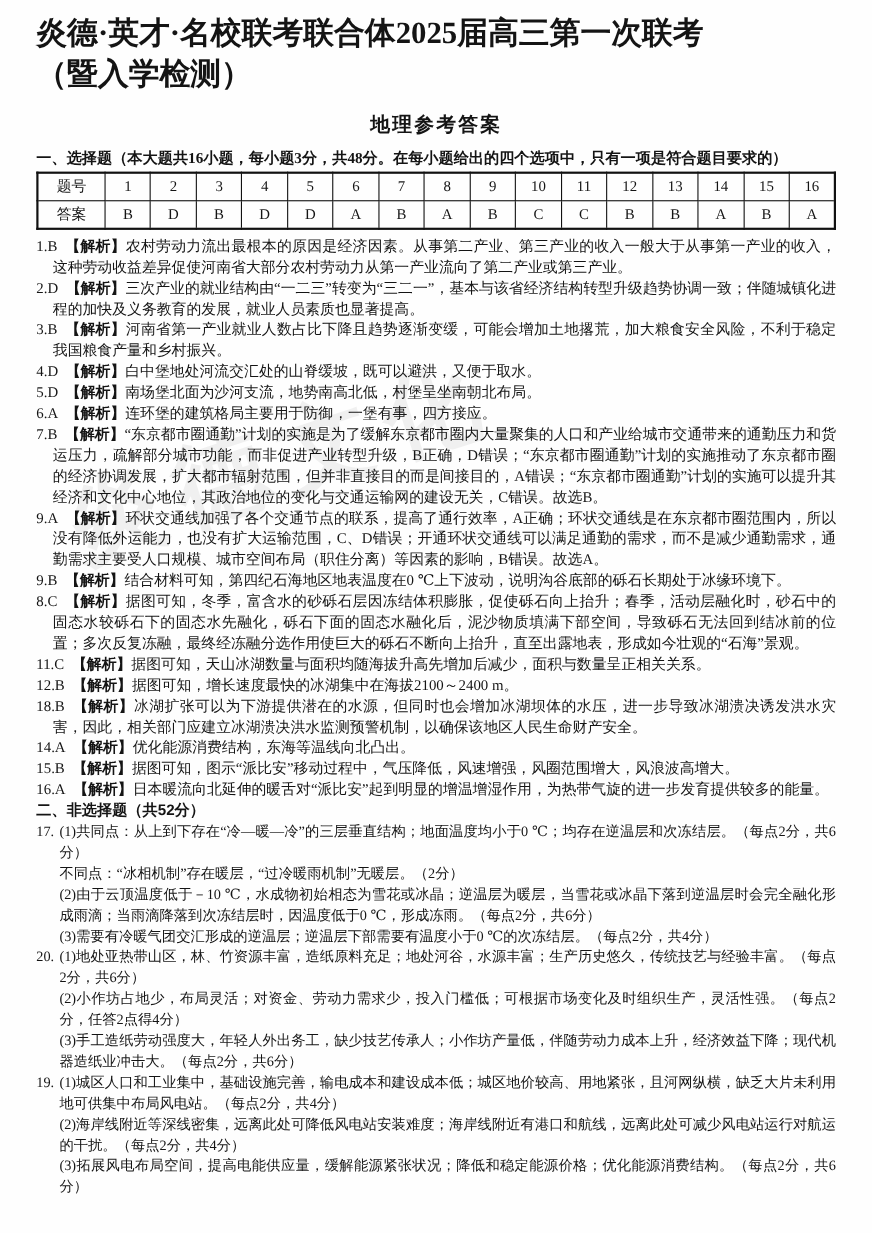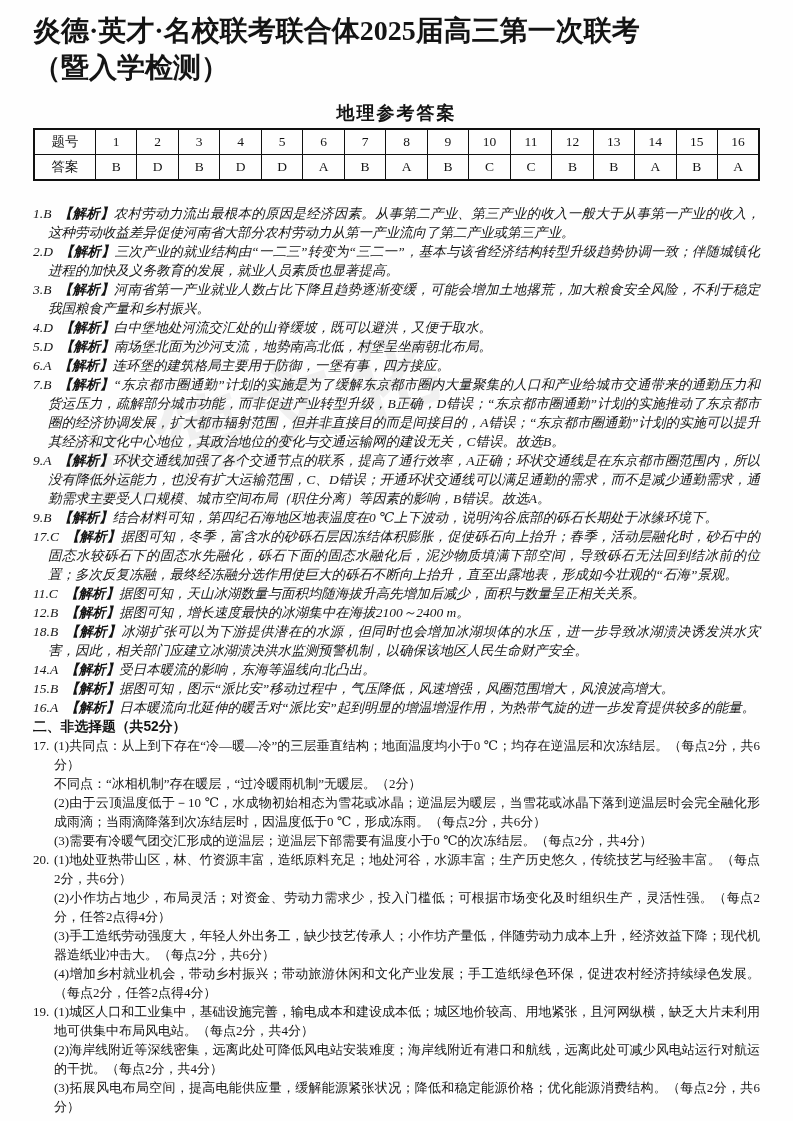--- a/index.html
+++ b/index.html
@@ -19,21 +19,21 @@
   .sec-heading .dtl { font-weight:600; }
   table.answers {
     width:100%; border-collapse:collapse; margin-top:3px;
     border:2px solid #111; table-layout:fixed;
   }
   table.answers td, table.answers th {
     border:1px solid #111; height:24px; text-align:center; vertical-align:middle;
     font-size:13.5px; font-weight:400; padding:0;
   }
   table.answers .rowlabel { width:60px; }
-  .expl-list { margin-top:23px;font-style:italic; }
+  .expl-list { margin-top:5px; }
   .expl { font-size:13.5px; line-height:19px; padding-left:15px; text-indent:-15px; text-align:justify; }
   .expl .num { margin-right:7px; }
   .expl .tag { font-family:"Liberation Sans","DejaVu Sans",sans-serif; font-weight:700; }
   .sec2-heading { font-size:13.8px; line-height:19px; font-weight:700;
     font-family:"Liberation Sans","DejaVu Sans",sans-serif; }
   .question { position:relative; padding-left:21px; font-size:13px; line-height:19px; }
   .qnum { position:absolute; left:0; top:0; }
   .part { margin:0; text-align:justify; }
   .watermark {
     position:absolute; top:360px; left:55px; z-index:1;
@@ -50,20 +50,23 @@
   <div class="watermark">炎德文化</div>
   <div class="content">
 
     <h1 class="main-title">
       <span>炎德·英才·名校联考联合体2025届高三第一次联考</span><br>
       <span>（暨入学检测）</span>
     </h1>
 
     <h2 class="subject-title">地理参考答案</h2>
 
+    <div class="sec-heading">
+      <span class="lbl">一、选择题</span><span class="dtl">（本大题共16小题，每小题3分，共48分。在每小题给出的四个选项中，只有一项是符合题目要求的）</span>
+    </div>
 
     <table class="answers">
       <tbody>
           <tr>
         <th class="rowlabel">题号</th>
         <td>1</td>
         <td>2</td>
         <td>3</td>
         <td>4</td>
         <td>5</td>
@@ -104,45 +107,44 @@
     <div class="expl-list">
       <div class="expl"><span class="num">1.B</span><b class="tag">【解析】</b><span class="txt">农村劳动力流出最根本的原因是经济因素。从事第二产业、第三产业的收入一般大于从事第一产业的收入，这种劳动收益差异促使河南省大部分农村劳动力从第一产业流向了第二产业或第三产业。</span></div>
       <div class="expl"><span class="num">2.D</span><b class="tag">【解析】</b><span class="txt">三次产业的就业结构由“一二三”转变为“三二一”，基本与该省经济结构转型升级趋势协调一致；伴随城镇化进程的加快及义务教育的发展，就业人员素质也显著提高。</span></div>
       <div class="expl"><span class="num">3.B</span><b class="tag">【解析】</b><span class="txt">河南省第一产业就业人数占比下降且趋势逐渐变缓，可能会增加土地撂荒，加大粮食安全风险，不利于稳定我国粮食产量和乡村振兴。</span></div>
       <div class="expl"><span class="num">4.D</span><b class="tag">【解析】</b><span class="txt">白中堡地处河流交汇处的山脊缓坡，既可以避洪，又便于取水。</span></div>
       <div class="expl"><span class="num">5.D</span><b class="tag">【解析】</b><span class="txt">南场堡北面为沙河支流，地势南高北低，村堡呈坐南朝北布局。</span></div>
       <div class="expl"><span class="num">6.A</span><b class="tag">【解析】</b><span class="txt">连环堡的建筑格局主要用于防御，一堡有事，四方接应。</span></div>
       <div class="expl"><span class="num">7.B</span><b class="tag">【解析】</b><span class="txt">“东京都市圈通勤”计划的实施是为了缓解东京都市圈内大量聚集的人口和产业给城市交通带来的通勤压力和货运压力，疏解部分城市功能，而非促进产业转型升级，B正确，D错误；“东京都市圈通勤”计划的实施推动了东京都市圈的经济协调发展，扩大都市辐射范围，但并非直接目的而是间接目的，A错误；“东京都市圈通勤”计划的实施可以提升其经济和文化中心地位，其政治地位的变化与交通运输网的建设无关，C错误。故选B。</span></div>
       <div class="expl"><span class="num">9.A</span><b class="tag">【解析】</b><span class="txt">环状交通线加强了各个交通节点的联系，提高了通行效率，A正确；环状交通线是在东京都市圈范围内，所以没有降低外运能力，也没有扩大运输范围，C、D错误；开通环状交通线可以满足通勤的需求，而不是减少通勤需求，通勤需求主要受人口规模、城市空间布局（职住分离）等因素的影响，B错误。故选A。</span></div>
       <div class="expl"><span class="num">9.B</span><b class="tag">【解析】</b><span class="txt">结合材料可知，第四纪石海地区地表温度在0 ℃上下波动，说明沟谷底部的砾石长期处于冰缘环境下。</span></div>
-      <div class="expl"><span class="num">17.C</span><b class="tag">【解析】</b><span class="txt">据图可知，冬季，富含水的砂砾石层因冻结体积膨胀，促使砾石向上抬升；春季，活动层融化时，砂石中的固态水较砾石下的固态水先融化，砾石下面的固态水融化后，泥沙物质填满下部空间，导致砾石无法回到结冰前的位置；多次反复冻融，最终经冻融分选作用使巨大的砾石不断向上抬升，直至出露地表，形成如今壮观的“石海”景观。</span></div>
+      <div class="expl"><span class="num">8.C</span><b class="tag">【解析】</b><span class="txt">据图可知，冬季，富含水的砂砾石层因冻结体积膨胀，促使砾石向上抬升；春季，活动层融化时，砂石中的固态水较砾石下的固态水先融化，砾石下面的固态水融化后，泥沙物质填满下部空间，导致砾石无法回到结冰前的位置；多次反复冻融，最终经冻融分选作用使巨大的砾石不断向上抬升，直至出露地表，形成如今壮观的“石海”景观。</span></div>
       <div class="expl"><span class="num">11.C</span><b class="tag">【解析】</b><span class="txt">据图可知，天山冰湖数量与面积均随海拔升高先增加后减少，面积与数量呈正相关关系。</span></div>
       <div class="expl"><span class="num">12.B</span><b class="tag">【解析】</b><span class="txt">据图可知，增长速度最快的冰湖集中在海拔2100～2400 m。</span></div>
       <div class="expl"><span class="num">18.B</span><b class="tag">【解析】</b><span class="txt">冰湖扩张可以为下游提供潜在的水源，但同时也会增加冰湖坝体的水压，进一步导致冰湖溃决诱发洪水灾害，因此，相关部门应建立冰湖溃决洪水监测预警机制，以确保该地区人民生命财产安全。</span></div>
-      <div class="expl"><span class="num">14.A</span><b class="tag">【解析】</b><span class="txt">受日本暖流的影响，东海等温线向北凸出。</span></div>
+      <div class="expl"><span class="num">14.A</span><b class="tag">【解析】</b><span class="txt">优化能源消费结构，东海等温线向北凸出。</span></div>
       <div class="expl"><span class="num">15.B</span><b class="tag">【解析】</b><span class="txt">据图可知，图示“派比安”移动过程中，气压降低，风速增强，风圈范围增大，风浪波高增大。</span></div>
       <div class="expl"><span class="num">16.A</span><b class="tag">【解析】</b><span class="txt">日本暖流向北延伸的暖舌对“派比安”起到明显的增温增湿作用，为热带气旋的进一步发育提供较多的能量。</span></div>
     </div>
 
     <div class="sec2-heading">二、非选择题（共52分）</div>
 
     <div class="question">
       <span class="qnum">17.</span>
       <p class="part">(1)共同点：从上到下存在“冷—暖—冷”的三层垂直结构；地面温度均小于0 ℃；均存在逆温层和次冻结层。（每点2分，共6分）</p>
       <p class="part">不同点：“冰相机制”存在暖层，“过冷暖雨机制”无暖层。（2分）</p>
       <p class="part">(2)由于云顶温度低于－10 ℃，水成物初始相态为雪花或冰晶；逆温层为暖层，当雪花或冰晶下落到逆温层时会完全融化形成雨滴；当雨滴降落到次冻结层时，因温度低于0 ℃，形成冻雨。（每点2分，共6分）</p>
       <p class="part">(3)需要有冷暖气团交汇形成的逆温层；逆温层下部需要有温度小于0 ℃的次冻结层。（每点2分，共4分）</p>
     </div>
 
     <div class="question">
       <span class="qnum">20.</span>
       <p class="part">(1)地处亚热带山区，林、竹资源丰富，造纸原料充足；地处河谷，水源丰富；生产历史悠久，传统技艺与经验丰富。（每点2分，共6分）</p>
       <p class="part">(2)小作坊占地少，布局灵活；对资金、劳动力需求少，投入门槛低；可根据市场变化及时组织生产，灵活性强。（每点2分，任答2点得4分）</p>
       <p class="part">(3)手工造纸劳动强度大，年轻人外出务工，缺少技艺传承人；小作坊产量低，伴随劳动力成本上升，经济效益下降；现代机器造纸业冲击大。（每点2分，共6分）</p>
-      <p class="part">(4)增加乡村就业机会，带动乡村振兴；带动旅游休闲和文化产业发展；手工造纸绿色环保，促进农村经济持续绿色发展。（每点2分，任答2点得4分）</p>
     </div>
 
     <div class="question">
       <span class="qnum">19.</span>
       <p class="part">(1)城区人口和工业集中，基础设施完善，输电成本和建设成本低；城区地价较高、用地紧张，且河网纵横，缺乏大片未利用地可供集中布局风电站。（每点2分，共4分）</p>
       <p class="part">(2)海岸线附近等深线密集，远离此处可降低风电站安装难度；海岸线附近有港口和航线，远离此处可减少风电站运行对航运的干扰。（每点2分，共4分）</p>
       <p class="part">(3)拓展风电布局空间，提高电能供应量，缓解能源紧张状况；降低和稳定能源价格；优化能源消费结构。（每点2分，共6分）</p>
     </div>
 
   </div>

